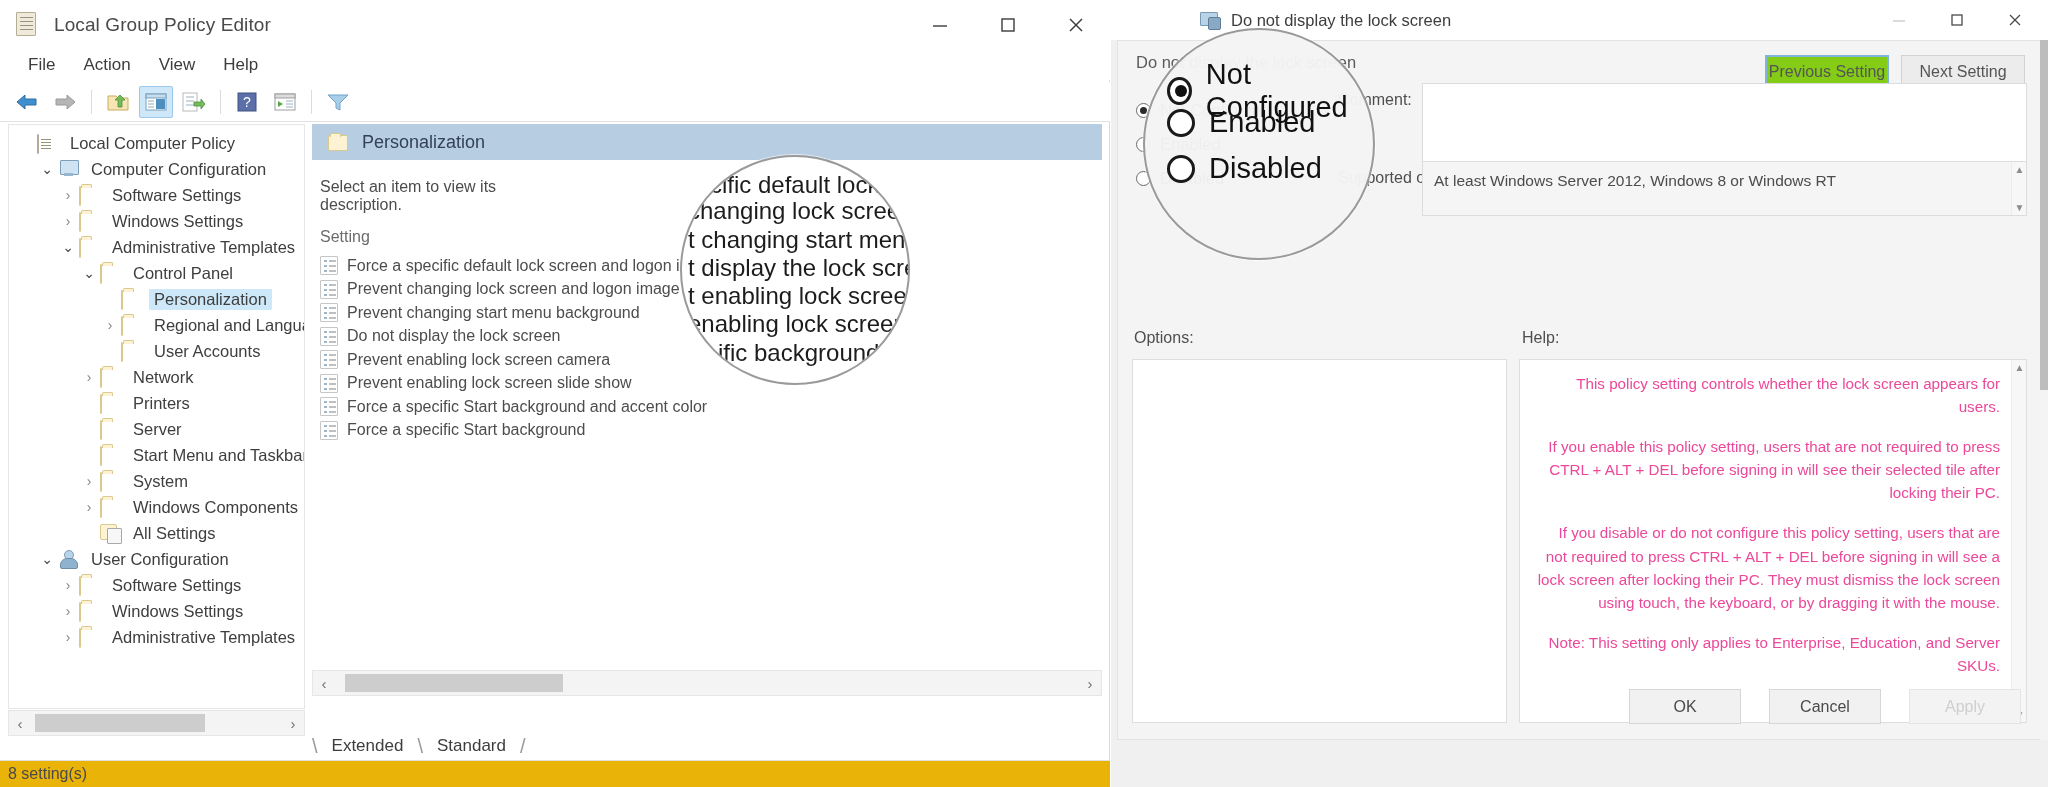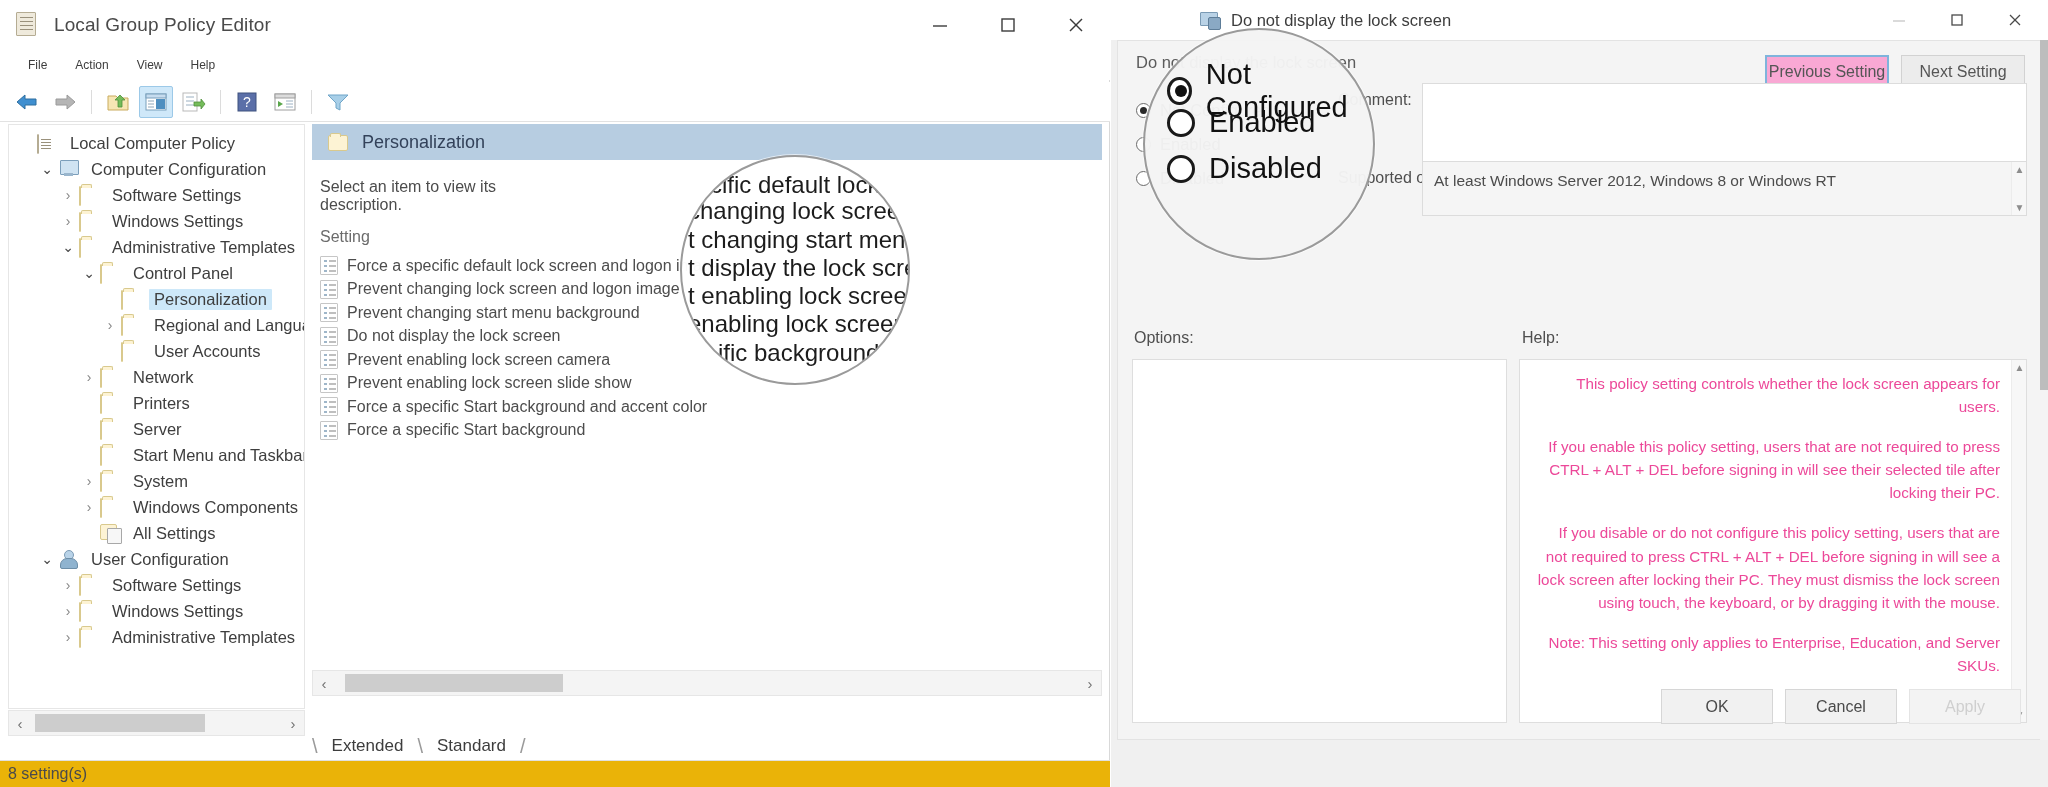--- a/index.html
+++ b/index.html
@@ -48,21 +48,21 @@
     color: #3b3b3b;
   }
   .wc-btn svg { display: block; }
 
   .menubar {
     position: absolute; left: 0; top: 50px; width: 1110px; height: 30px;
     display: flex; align-items: center; padding-left: 14px; gap: 0px;
     background: #fff;
   }
   .menu-item {
-    font-size: 12px; color: #3d3d3d; padding: 2px 14px;
+    font-size: 17px; color: #3d3d3d; padding: 2px 14px;
   }
 
   .toolbar {
     position: absolute; left: 0; top: 82px; width: 1110px; height: 40px;
     background: #fff; border-bottom: 1px solid #e2e2e2;
     display: flex; align-items: center; padding-left: 8px;
   }
   .tb-sep { width: 1px; height: 24px; background: #dcdcdc; margin: 0 7px; }
   .tb-btn {
     width: 34px; height: 32px; display: flex; align-items: center; justify-content: center;
@@ -236,21 +236,21 @@
     background: #f4f4f4; border: 1px solid #e3e3e3;
   }
   .policy-head {
     position: absolute; left: 18px; top: 12px; font-size: 16.5px; color: #5b5b5b;
   }
   .nav-btns { position: absolute; right: 16px; top: 14px; display: flex; gap: 12px; }
   .navbtn {
     min-width: 124px; height: 33px; display: flex; align-items: center; justify-content: center;
     font-size: 16px; color: #555; background: #ececec; border: 1px solid #d2d2d2;
   }
-  .navbtn.focus { border: 2px solid #7fb4dc; background: #f9a8d4; }
+  .navbtn.focus { border: 2px solid #7fb4dc; background: #84cc16; }
 
   .radios { position: absolute; left: 18px; top: 52px; }
   .radio-row { display: flex; align-items: center; height: 34px; font-size: 16.5px; color: #3d3d3d; }
   .radio {
     width: 15px; height: 15px; border-radius: 50%; border: 1px solid #6b6b6b;
     background: #fff; margin-right: 9px; position: relative;
   }
   .radio.checked::after {
     content: ""; position: absolute; left: 3px; top: 3px; width: 7px; height: 7px;
     border-radius: 50%; background: #2a2a2a;
@@ -281,21 +281,21 @@
   #help-box {
     position: absolute; left: 401px; top: 318px; width: 508px; height: 364px;
     background: #ffffff; border: 1px solid #dedede;
   }
   #help-text {
     padding: 12px 26px 12px 14px; font-size: 15.2px; color: #ec4899; line-height: 1.52; text-align: right;
   }
   #help-text p { margin: 0 0 17px 0; }
 
   .dlg-footer { position: absolute; left: 0; bottom: 0; width: 925px; height: 60px; }
-  .footbtns { position: absolute; right: 22px; top: 10px; display: flex; gap: 12px; }
+  .footbtns { position: absolute; right: 22px; top: 10px; display: flex; gap: 28px; }
   .footbtn {
     width: 112px; height: 35px; display: flex; align-items: center; justify-content: center;
     font-size: 16px; color: #4a4a4a; background: #f1f1f1; border: 1px solid #d6d6d6;
   }
   .footbtn.disabled { color: #cfcfcf; border-color: #e4e4e4; background: #f3f3f3; }
 
   
   #dlg-edge-scroll {
     position: absolute; right: 0; top: 40px; width: 8px; height: 700px;
     background: #f4f4f4;

